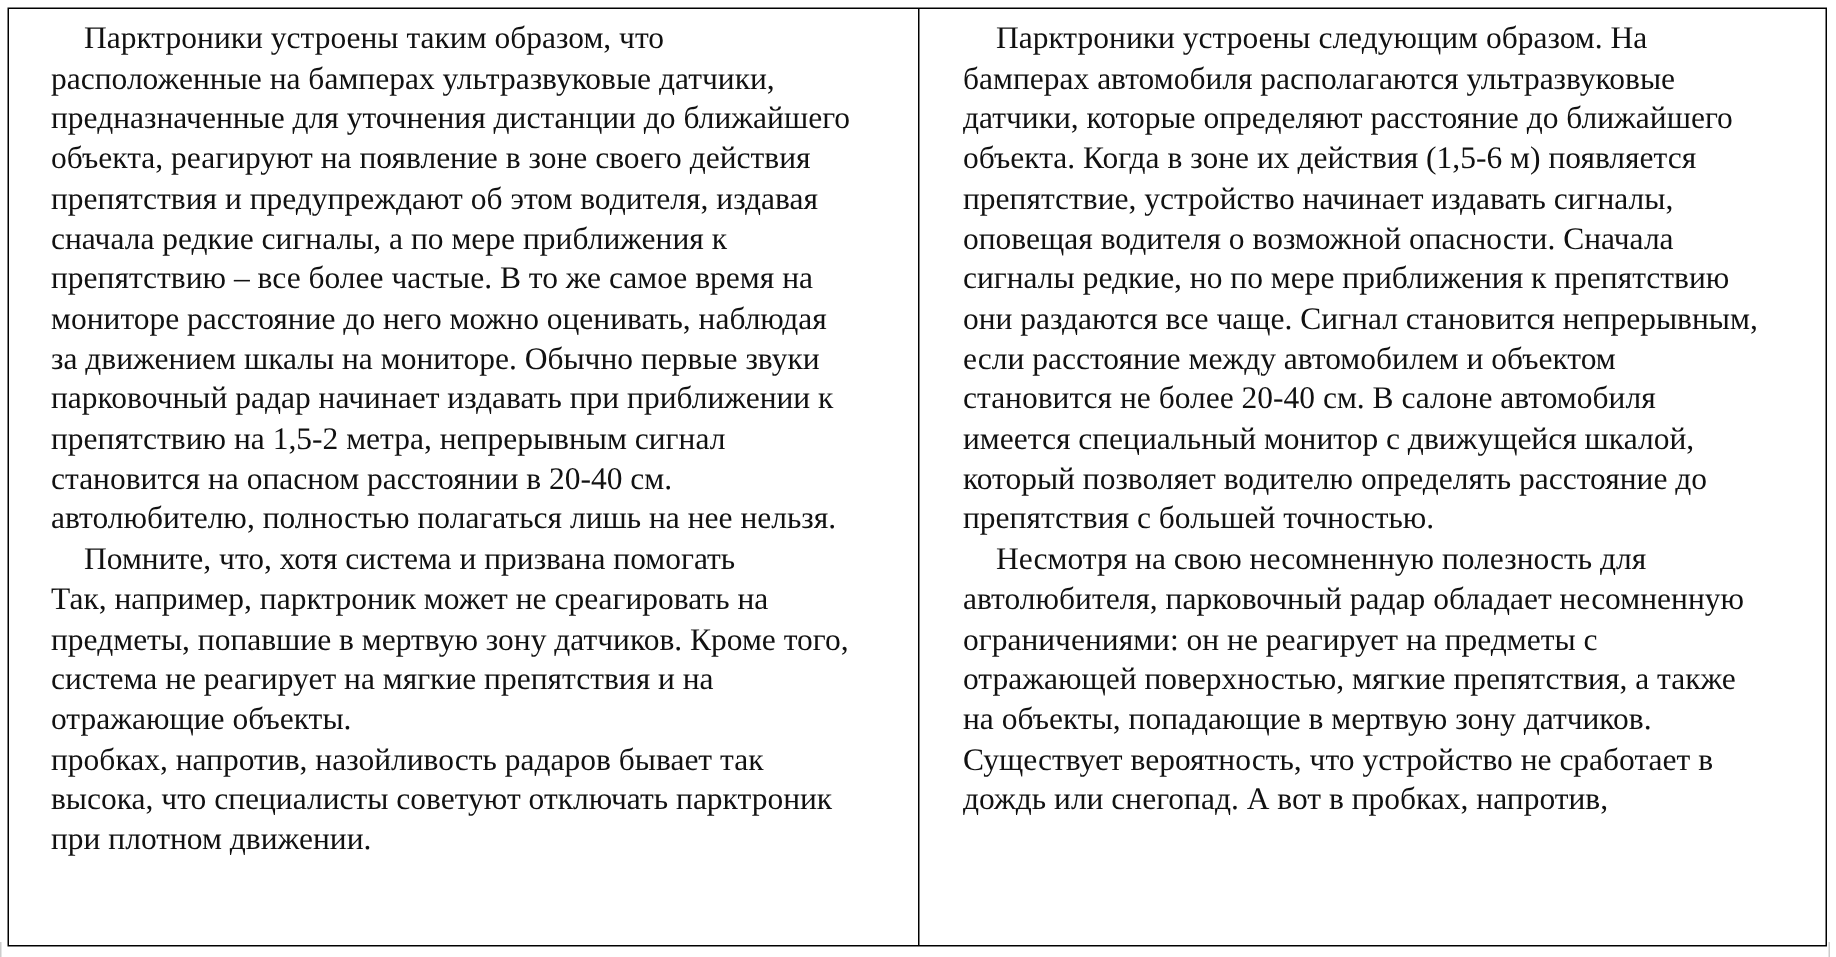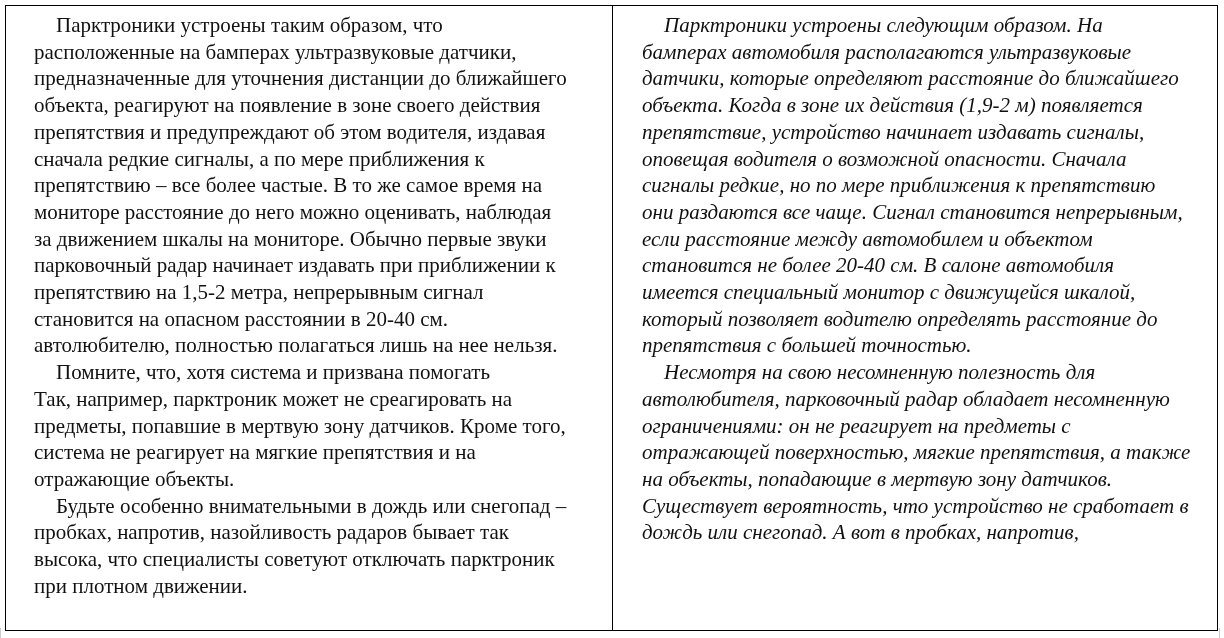--- a/index.html
+++ b/index.html
@@ -7,21 +7,21 @@
   .table {
     position: absolute; left: 5px; top: 5px; width: 1213px; height: 626px;
     border: 1px solid #000; box-sizing: border-box; display: flex;
   }
   .cell {
     box-sizing: border-box; padding: 6px 2px 0 6px;
     font-family: "Liberation Serif", "DejaVu Serif", serif;
     font-size: 21px; line-height: 26.7px; color: #111;
   }
   .cell.left { width: 608px; border-right: 1px solid #000; }
-  .cell.right { width: 605px; padding-left: 7px; font-style: italic; }
+  .cell.right { width: 605px; padding-left: 7px; }
   .para { margin: 0; text-indent: 22px; white-space: normal; }
   .line { display: block; white-space: nowrap; }
   .line.first { padding-left: 22px; }
   .edge { position:absolute; left:1219px; top:628px; width:1px; height:10px; background:#ccc; }
   .edge2 { position:absolute; left:0; top:628px; width:1px; height:10px; background:#ccc; }
 </style>
 </head>
 <body>
 
 <div class="table">
@@ -42,32 +42,31 @@
     </p>
     <p class="para">
       <span class="line">автолюбителю, полностью полагаться лишь на нее нельзя.</span>
       <span class="line first">Помните, что, хотя система и призвана помогать</span>
       <span class="line">Так, например, парктроник может не среагировать на</span>
       <span class="line">предметы, попавшие в мертвую зону датчиков. Кроме того,</span>
       <span class="line">система не реагирует на мягкие препятствия и на</span>
       <span class="line">отражающие объекты.</span>
     </p>
     <p class="para">
-      <span class="line first">Будьте особенно внимательными в дождь или снегопад –</span>
       <span class="line">пробках, напротив, назойливость радаров бывает так</span>
       <span class="line">высока, что специалисты советуют отключать парктроник</span>
       <span class="line">при плотном движении.</span>
     </p>
   </div>
   <div class="cell right">
     <p class="para">
       <span class="line first">Парктроники устроены следующим образом. На</span>
       <span class="line">бамперах автомобиля располагаются ультразвуковые</span>
       <span class="line">датчики, которые определяют расстояние до ближайшего</span>
-      <span class="line">объекта. Когда в зоне их действия (1,9-2 м) появляется</span>
+      <span class="line">объекта. Когда в зоне их действия (1,5-6 м) появляется</span>
       <span class="line">препятствие, устройство начинает издавать сигналы,</span>
       <span class="line">оповещая водителя о возможной опасности. Сначала</span>
       <span class="line">сигналы редкие, но по мере приближения к препятствию</span>
       <span class="line">они раздаются все чаще. Сигнал становится непрерывным,</span>
       <span class="line">если расстояние между автомобилем и объектом</span>
       <span class="line">становится не более 20-40 см. В салоне автомобиля</span>
       <span class="line">имеется специальный монитор с движущейся шкалой,</span>
       <span class="line">который позволяет водителю определять расстояние до</span>
       <span class="line">препятствия с большей точностью.</span>
     </p>

